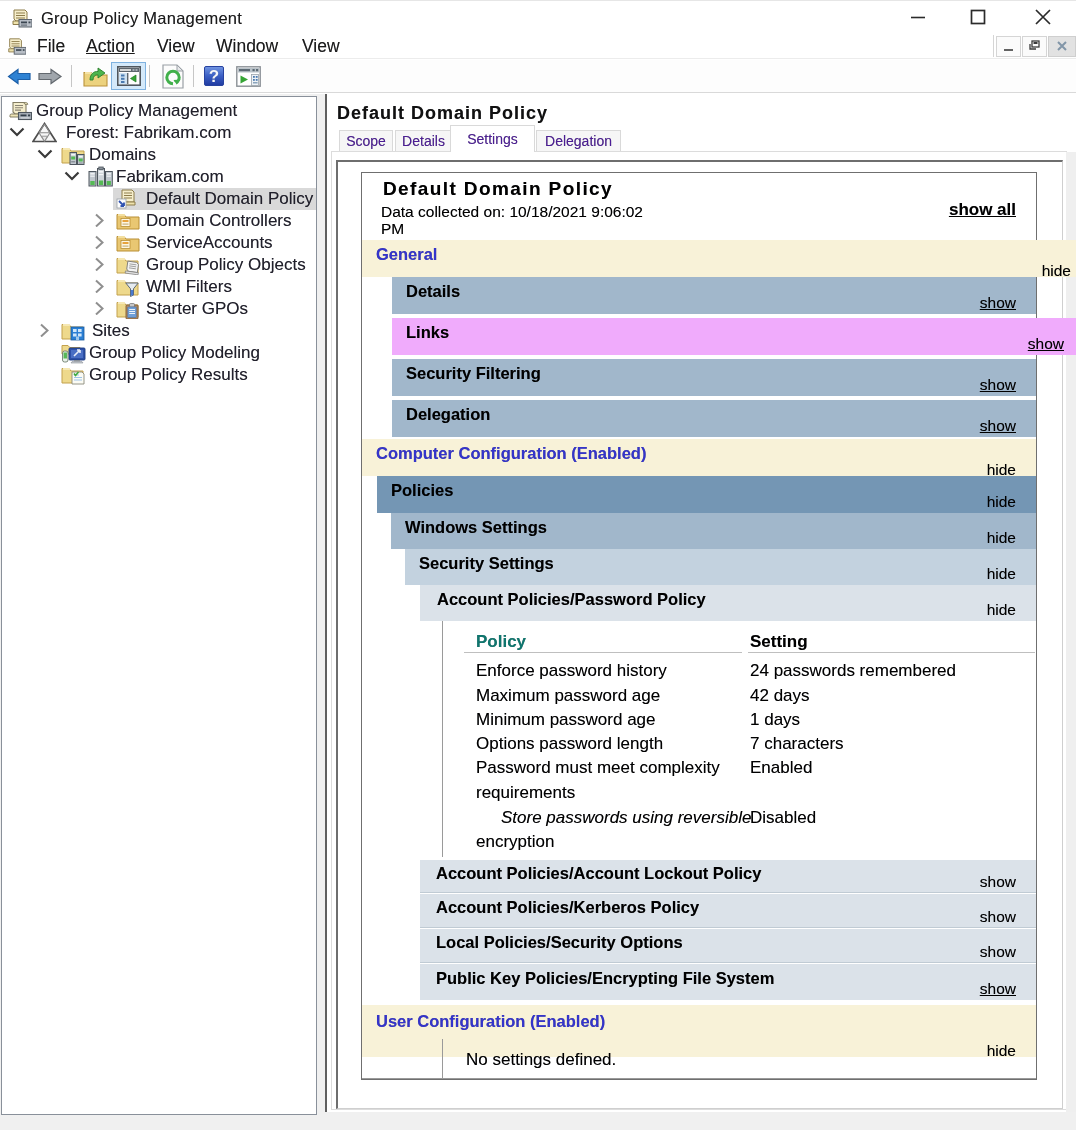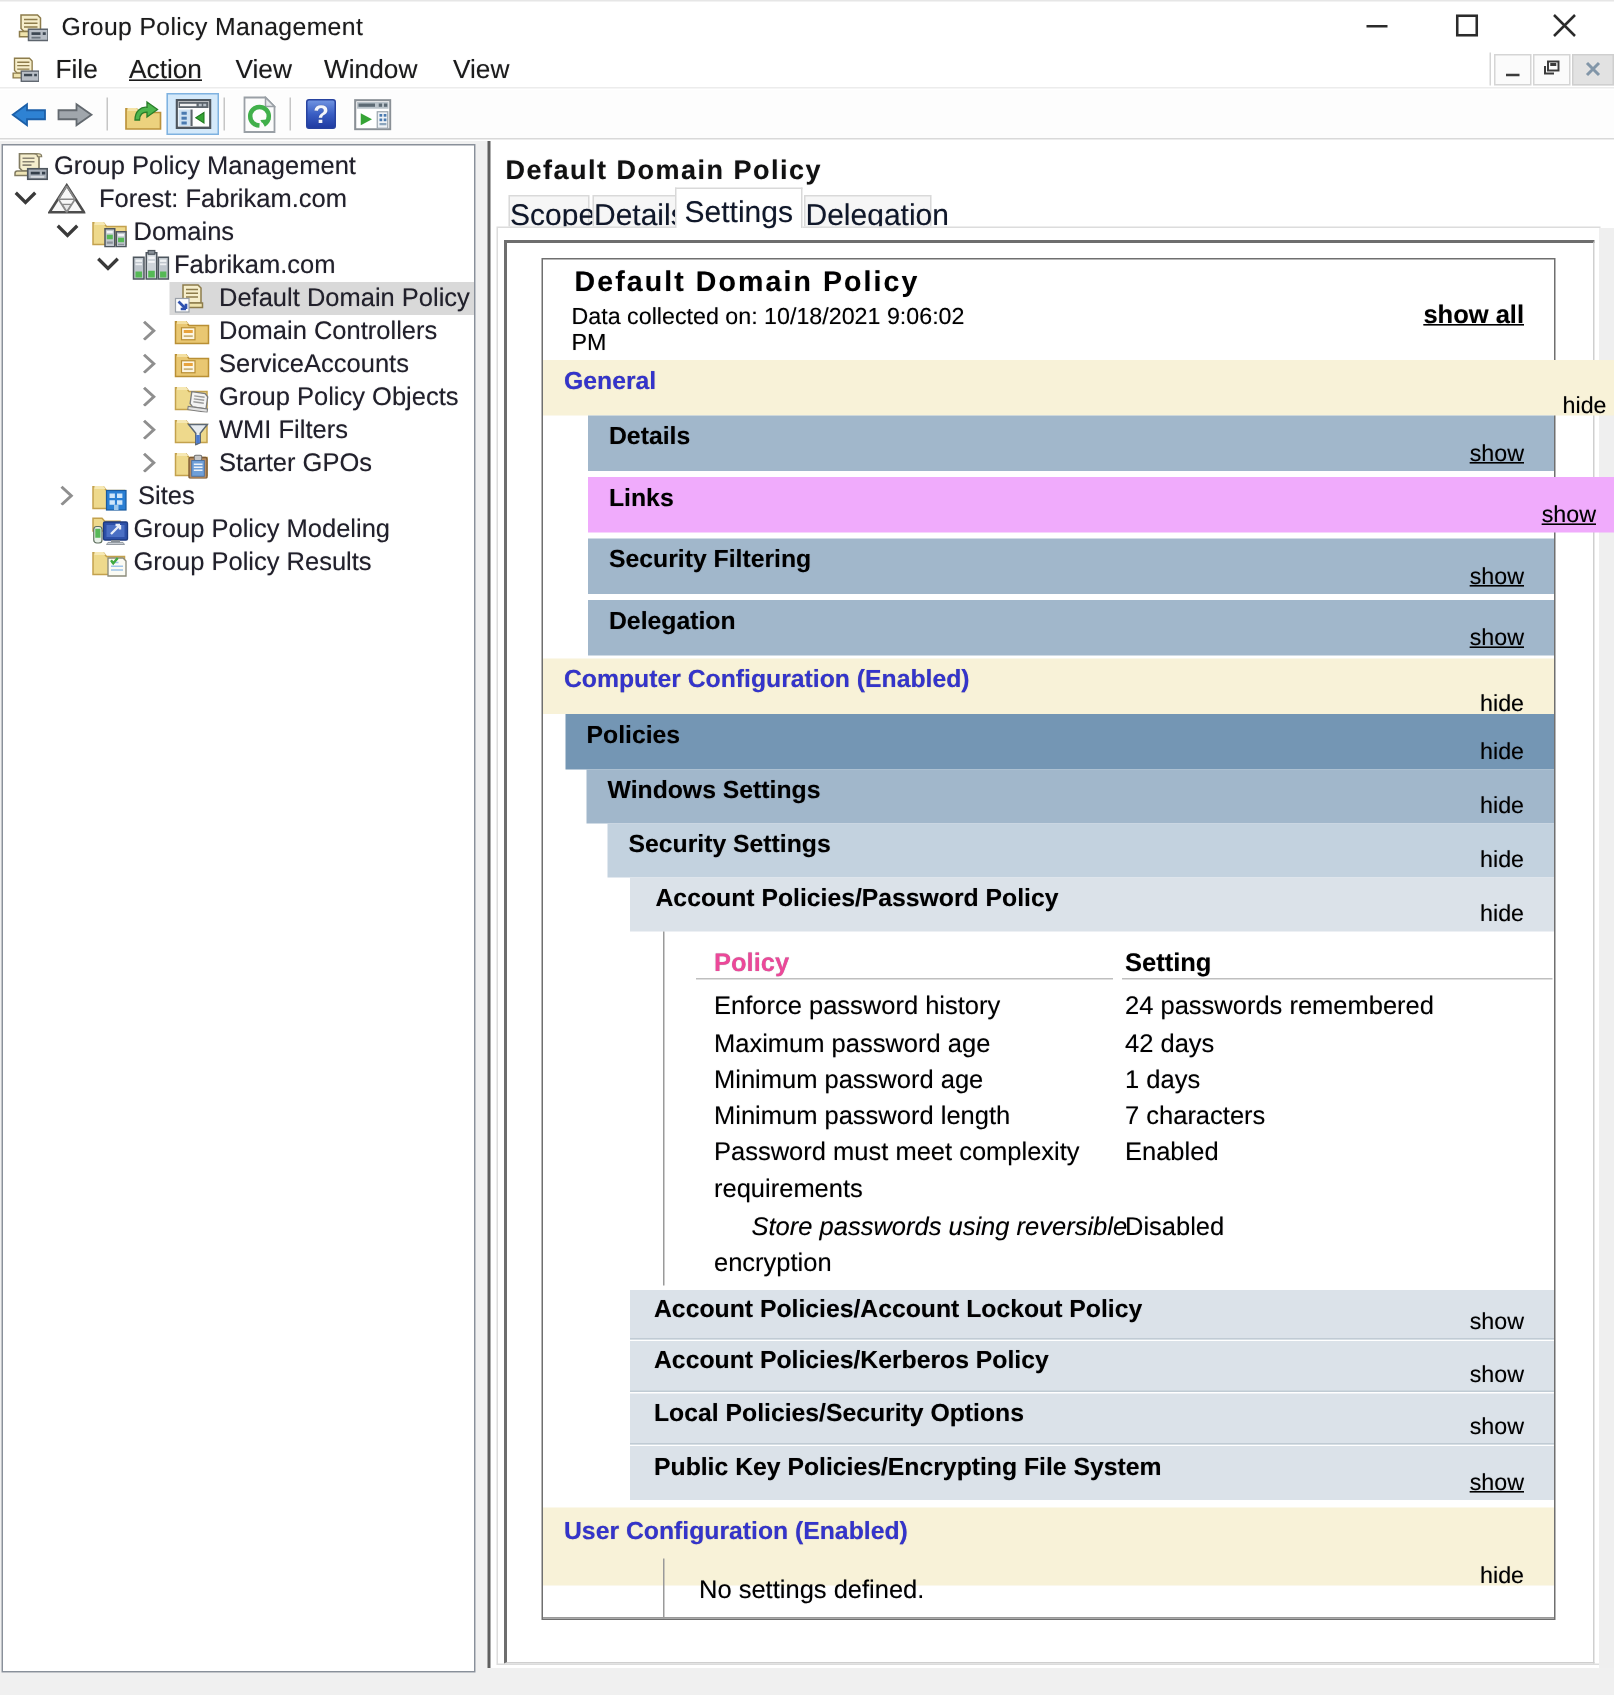--- a/index.html
+++ b/index.html
@@ -18,21 +18,21 @@
   .tsep { position:absolute; top:5px; width:1px; height:22px; background:#c6c6c6; }
   
   #main { position:absolute; left:0; top:94px; width:1076px; height:1036px; background:#f0f0f0; }
   #treepane { position:absolute; left:1px; top:2px; width:316px; height:1019px; background:#fff; border:1px solid #89909a; }
   .trow { position:absolute; height:22px; font-size:17px; color:#21202b; white-space:nowrap; }
   .trow span.t { position:absolute; top:1px; }
   .chev { position:absolute; top:3px; }
   #rightpane { position:absolute; left:326px; top:0px; width:750px; height:1018px; background:#fff; }
   #paneheader { position:absolute; left:337px; top:103px; font-size:18px; letter-spacing:1px; font-weight:bold; color:#111; }
   
-  .tab { position:absolute; top:130px; height:22px; background:#f6f6f6; border:1px solid #d9d9d9; font-size:20px; color:#0f172a; text-align:center; }
+  .tab { position:absolute; top:130px; height:22px; background:#f6f6f6; border:1px solid #d9d9d9; font-size:14px; color:#4c1d95; text-align:center; }
   .tab.active { top:125px; height:27px; background:#fff; border-bottom:none; z-index:5; }
   #tabpage { position:absolute; left:331px; top:151px; width:736px; height:959px; background:#fff; border:1px solid #dcdcdc; }
   #sunken { position:absolute; left:336px; top:160px; width:727px; height:949px; background:#fff; border-top:2px solid #6e6e6e; border-left:2px solid #6e6e6e; border-right:1px solid #cfcfcf; border-bottom:1px solid #cfcfcf; }
   #repbox { position:absolute; left:361px; top:172px; width:676px; height:908px; background:#fff; border:1px solid #6f6f6f; }
   
   .band { position:absolute; font-size:16.5px; }
   .band .bt { position:absolute; left:14px; top:5px; font-weight:bold; color:#000; white-space:nowrap; }
   .band .lk { position:absolute; right:20px; bottom:2px; font-size:15.5px; color:#000; }
   .yellow { background:#f8f2d8; }
   .yellow .bt { color:#3434cb; }
@@ -420,31 +420,31 @@
   <div class="band" style="left:405px;top:549px;width:631px;height:36px;background:#c3d2df;">
       <span class="bt">Security Settings</span>
       <span class="lk">hide</span>
     </div>
   <div class="band" style="left:420px;top:585px;width:616px;height:36px;background:#dbe2e9;">
       <span class="bt" style="left:17px;">Account Policies/Password Policy</span>
       <span class="lk">hide</span>
     </div>
 
   <div class="abs" style="left:442px;top:621px;width:1px;height:236px;background:#9a9a9a;"></div>
-  <div class="abs" style="left:476px;top:632px;font-size:17px;font-weight:bold;color:#ec4899;">Policy</div>
+  <div class="abs" style="left:476px;top:632px;font-size:17px;font-weight:bold;color:#0f766e;">Policy</div>
   <div class="abs" style="left:750px;top:632px;font-size:17px;font-weight:bold;color:#000;">Setting</div>
   <div class="abs" style="left:464px;top:652px;width:278px;height:1px;background:#bfbfbf;"></div>
   <div class="abs" style="left:748px;top:652px;width:287px;height:1px;background:#bfbfbf;"></div>
   <div class="rtext" style="left:476px;top:661px;">Enforce password history</div>
   <div class="rtext" style="left:750px;top:661px;">24 passwords remembered</div>
   <div class="rtext" style="left:476px;top:686px;">Maximum password age</div>
   <div class="rtext" style="left:750px;top:686px;">42 days</div>
   <div class="rtext" style="left:476px;top:710px;">Minimum password age</div>
   <div class="rtext" style="left:750px;top:710px;">1 days</div>
-  <div class="rtext" style="left:476px;top:734px;">Minimum password length</div>
+  <div class="rtext" style="left:476px;top:734px;">Options password length</div>
   <div class="rtext" style="left:750px;top:734px;">7 characters</div>
   <div class="rtext" style="left:476px;top:758px;">Password must meet complexity</div>
   <div class="rtext" style="left:476px;top:783px;">requirements</div>
   <div class="rtext" style="left:750px;top:758px;">Enabled</div>
   <div class="rtext" style="left:501px;top:808px;font-style:italic;">Store passwords using reversible</div>
   <div class="rtext" style="left:476px;top:832px;">encryption</div>
   <div class="rtext" style="left:750px;top:808px;">Disabled</div>
 
   <div class="band" style="left:420px;top:860px;width:616px;height:33px;background:#dbe2e9;border-bottom:1px solid #c0cbd4;">
       <span class="bt" style="left:16px;top:4px;">Account Policies/Account Lockout Policy</span>

